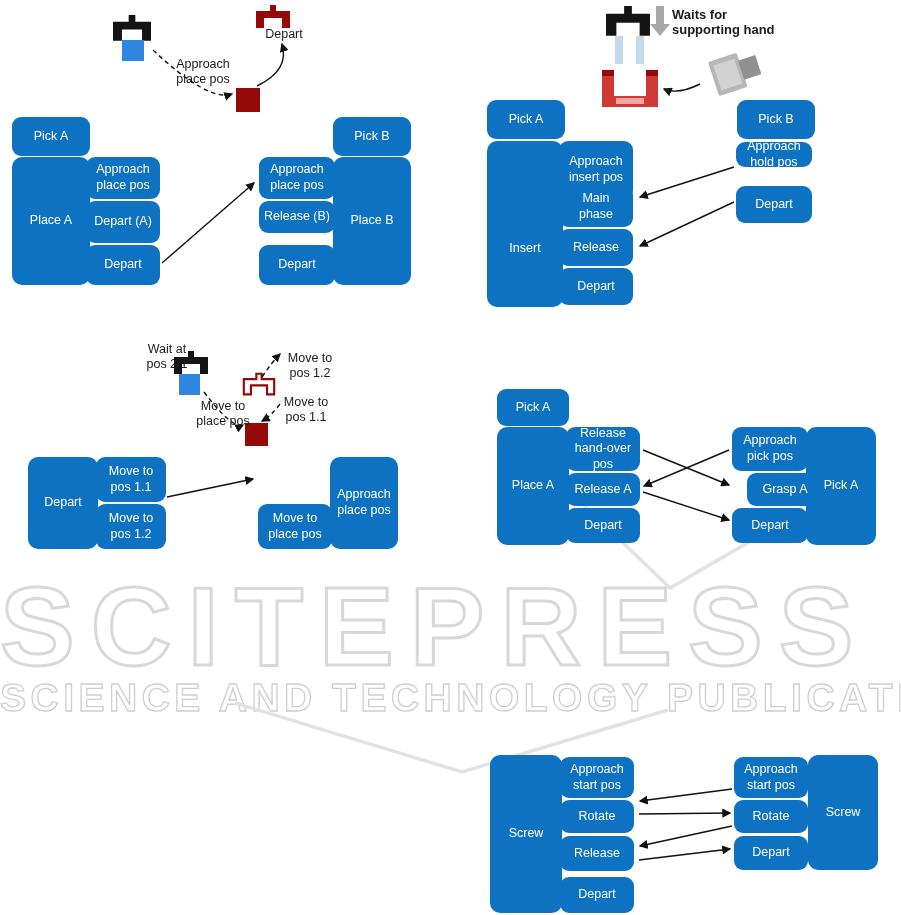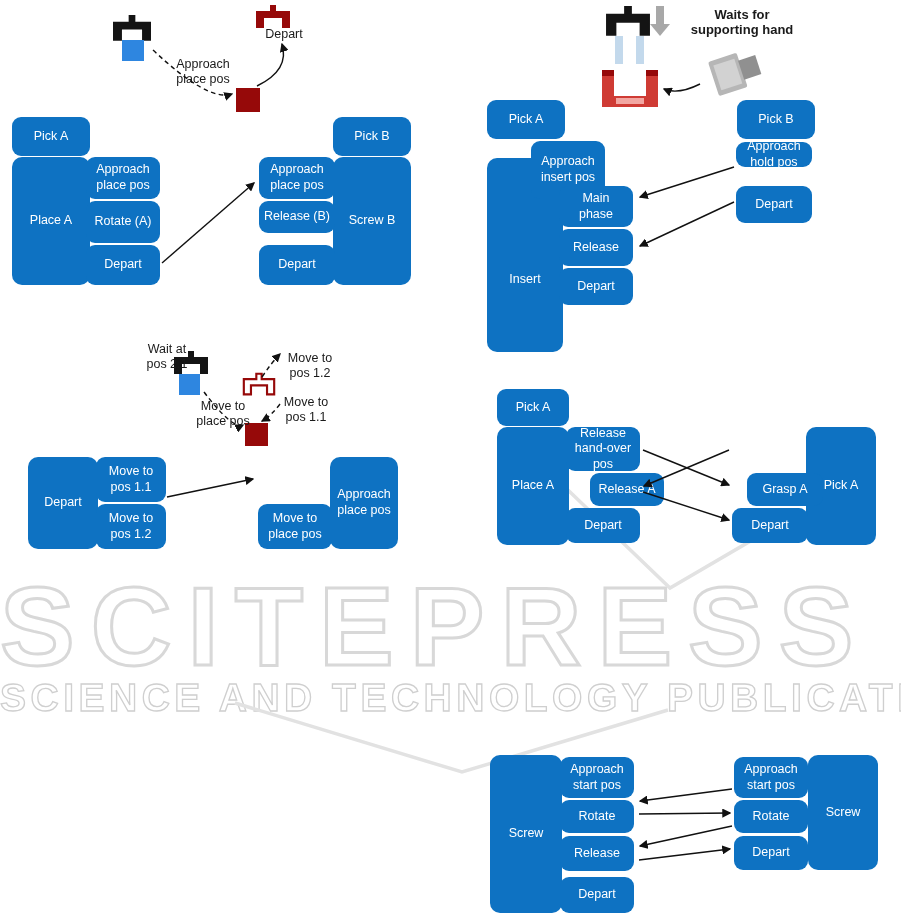--- a/index.html
+++ b/index.html
@@ -10,21 +10,21 @@
   }
   *{box-sizing:border-box;margin:0;padding:0}
   body{font-family:"Liberation Sans",sans-serif;background:#fff}
   .canvas{position:relative;width:901px;height:915px;background:#fff;overflow:hidden}
   .block{position:absolute;z-index:3;background:var(--block-blue);color:#fff;border-radius:9px;
          display:flex;align-items:center;justify-content:center;text-align:center;
          font-size:12.5px;line-height:1.25;padding:2px 3px;white-space:pre-line}
   .parent{z-index:2;border-radius:10px}
   .note{position:absolute;z-index:5;color:var(--text-dark);font-size:12.5px;line-height:1.18;
         text-align:center;white-space:pre-line}
-  .note.left{text-align:center}
+  .note.left{text-align:left}
   .bold{font-weight:600;font-size:13px}
   .icon{position:absolute;z-index:4}
   .sq{position:absolute;z-index:4}
   svg.overlay{position:absolute;left:0;top:0;z-index:6;pointer-events:none}
   svg.wm-deco{position:absolute;left:0;top:0;z-index:0;pointer-events:none}
   .wm-title{position:absolute;z-index:0;left:0;top:562px;width:714px;text-align:center;
             font-weight:bold;font-size:112px;letter-spacing:16px;white-space:nowrap;
             color:transparent;-webkit-text-stroke:3px var(--watermark-gray)}
   .wm-sub{position:absolute;z-index:0;left:0;top:676px;width:901px;text-align:left;
           font-weight:bold;font-size:39px;letter-spacing:4.5px;white-space:nowrap;
@@ -50,25 +50,25 @@
     <path d="M14 0H20V6H34V23H26V13H8V23H0V6H14Z" style="fill:var(--dark-red)"></path>
   </svg>
   <div class="sq" style="left:236px;top:88px;width:24px;height:24px;background:var(--dark-red)"></div>
   <div class="note" style="left:160px;top:57px;width:86px">Approach
 place pos</div>
   <div class="note" style="left:252px;top:27px;width:64px">Depart</div>
 
   <div class="block" style="left:12px;top:117px;width:78px;height:39px">Pick A</div>
   <div class="block parent" style="left:12px;top:157px;width:78px;height:128px">Place A</div>
   <div class="block" style="left:86px;top:157px;width:74px;height:42px">Approach place pos</div>
-  <div class="block" style="left:86px;top:201px;width:74px;height:42px">Rotate (A)</div>
+  <div class="block" style="left:86px;top:201px;width:74px;height:42px">Depart (A)</div>
   <div class="block" style="left:86px;top:245px;width:74px;height:40px">Depart</div>
 
   <div class="block" style="left:333px;top:117px;width:78px;height:39px">Pick B</div>
-  <div class="block parent" style="left:333px;top:157px;width:78px;height:128px">Screw B</div>
+  <div class="block parent" style="left:333px;top:157px;width:78px;height:128px">Place B</div>
   <div class="block" style="left:259px;top:157px;width:76px;height:42px">Approach place pos</div>
   <div class="block" style="left:259px;top:201px;width:76px;height:32px">Release (B)</div>
   <div class="block" style="left:259px;top:245px;width:76px;height:40px">Depart</div>
 
   <svg class="icon" style="left:606px;top:6px" width="44" height="31" viewBox="0 0 34 24">
     <path d="M14 0H20V6H34V23H26V13H8V23H0V6H14Z" style="fill:var(--icon-black)"></path>
   </svg>
   <div class="sq" style="left:615px;top:36px;width:8px;height:28px;background:var(--icon-lightblue)"></div>
   <div class="sq" style="left:636px;top:36px;width:8px;height:28px;background:var(--icon-lightblue)"></div>
   <svg class="icon" style="left:650px;top:6px" width="20" height="32" viewBox="0 0 20 32">
@@ -87,22 +87,22 @@
   </svg>
   <svg class="icon" style="left:698px;top:46px" width="66" height="56" viewBox="0 0 66 56">
     <g transform="translate(10,16) rotate(-18)">
       <rect x="0" y="0" width="30" height="36" rx="2" fill="#b6b6b6"></rect>
       <rect x="29" y="8" width="18" height="20" fill="#909090"></rect>
       <rect x="4" y="5" width="22" height="26" fill="#d2d2d2"></rect>
     </g>
   </svg>
 
   <div class="block" style="left:487px;top:100px;width:78px;height:39px">Pick A</div>
-  <div class="block parent" style="left:487px;top:158px;width:76px;height:194px;padding-top:52px">Insert</div>
-  <div class="block" style="left:531px;top:141px;width:74px;height:58px">Approach insert pos</div>
+  <div class="block parent" style="left:487px;top:141px;width:76px;height:166px;padding-top:52px">Insert</div>
+  <div class="block" style="left:559px;top:141px;width:74px;height:58px">Approach insert pos</div>
   <div class="block" style="left:559px;top:186px;width:74px;height:41px">Main
 phase</div>
   <div class="block" style="left:559px;top:229px;width:74px;height:37px">Release</div>
   <div class="block" style="left:559px;top:268px;width:74px;height:37px">Depart</div>
 
   <div class="block" style="left:737px;top:100px;width:78px;height:39px">Pick B</div>
   <div class="block" style="left:736px;top:142px;width:76px;height:25px">Approach hold pos</div>
   <div class="block" style="left:736px;top:186px;width:76px;height:37px">Depart</div>
 
   <div class="note" style="left:134px;top:342px;width:66px">Wait at
@@ -125,24 +125,25 @@
   <div class="block parent" style="left:28px;top:457px;width:70px;height:92px">Depart</div>
   <div class="block" style="left:96px;top:457px;width:70px;height:45px">Move to pos 1.1</div>
   <div class="block" style="left:96px;top:504px;width:70px;height:45px">Move to pos 1.2</div>
 
   <div class="block parent" style="left:330px;top:457px;width:68px;height:92px">Approach place pos</div>
   <div class="block" style="left:258px;top:504px;width:74px;height:45px">Move to place pos</div>
 
   <div class="block" style="left:497px;top:389px;width:72px;height:37px">Pick A</div>
   <div class="block parent" style="left:497px;top:427px;width:72px;height:118px">Place A</div>
   <div class="block" style="left:566px;top:427px;width:74px;height:44px">Release hand-over pos</div>
-  <div class="block" style="left:590px;top:473px;width:74px;height:33px">Release A</div>
+  <div class="block" style="left:566px;top:473px;width:74px;height:33px">Release A</div>
   <div class="block" style="left:566px;top:508px;width:74px;height:35px">Depart</div>
 
   <div class="block parent" style="left:806px;top:427px;width:70px;height:118px">Pick A</div>
+  <div class="block" style="left:732px;top:427px;width:76px;height:44px">Approach pick pos</div>
   <div class="block" style="left:747px;top:473px;width:76px;height:33px">Grasp A</div>
   <div class="block" style="left:732px;top:508px;width:76px;height:35px">Depart</div>
 
   <div class="block parent" style="left:490px;top:755px;width:72px;height:158px">Screw</div>
   <div class="block" style="left:560px;top:757px;width:74px;height:41px">Approach start pos</div>
   <div class="block" style="left:560px;top:800px;width:74px;height:33px">Rotate</div>
   <div class="block" style="left:560px;top:836px;width:74px;height:35px">Release</div>
   <div class="block" style="left:560px;top:877px;width:74px;height:36px">Depart</div>
 
   <div class="block parent" style="left:808px;top:755px;width:70px;height:115px">Screw</div>

